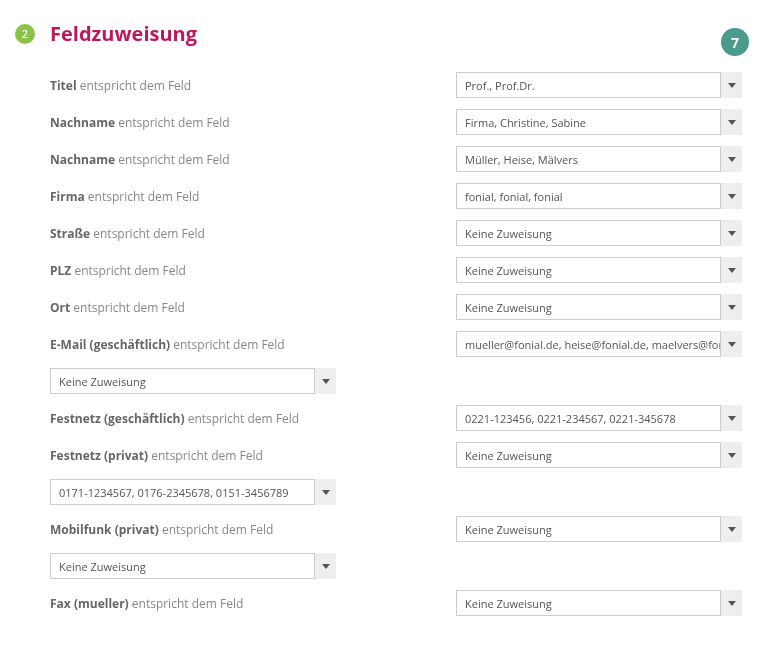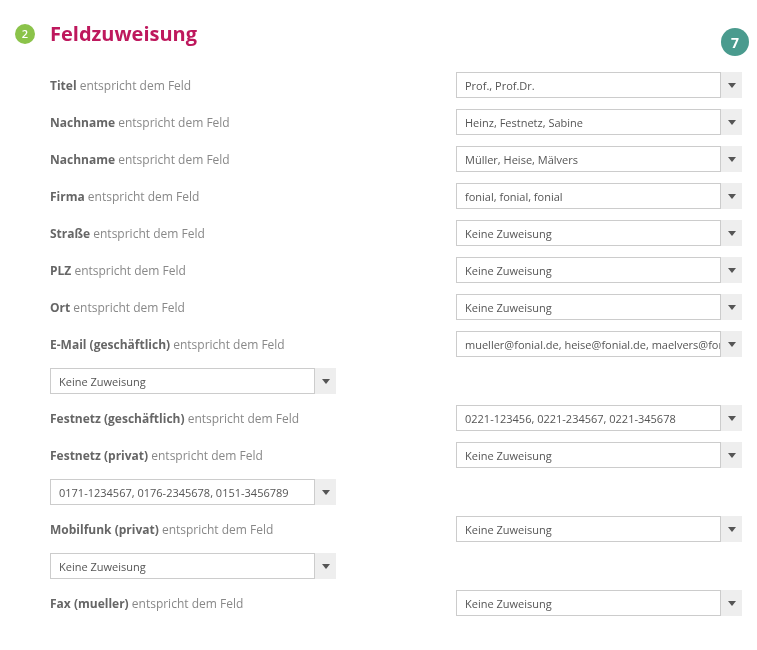--- a/index.html
+++ b/index.html
@@ -133,21 +133,21 @@
         <div class="select-arrow">
           <svg viewBox="0 0 10 6">
             <path d="M0 0 L5 6 L10 0 Z" fill="#555"></path>
           </svg>
         </div>
       </div>
     </div>
     <div class="field-row">
       <div class="field-label"><span class="bold">Nachname</span> <span>entspricht dem Feld</span></div>
       <div class="field-select-wrap">
-        <button class="field-select">Heinz, Festnetz, Sabine</button>
+        <button class="field-select">Firma, Christine, Sabine</button>
         <div class="select-arrow">
           <svg viewBox="0 0 10 6">
             <path d="M0 0 L5 6 L10 0 Z" fill="#555"></path>
           </svg>
         </div>
       </div>
     </div>
     <div class="field-row">
       <div class="field-label"><span class="bold">Nachname</span> <span>entspricht dem Feld</span></div>
       <div class="field-select-wrap">

